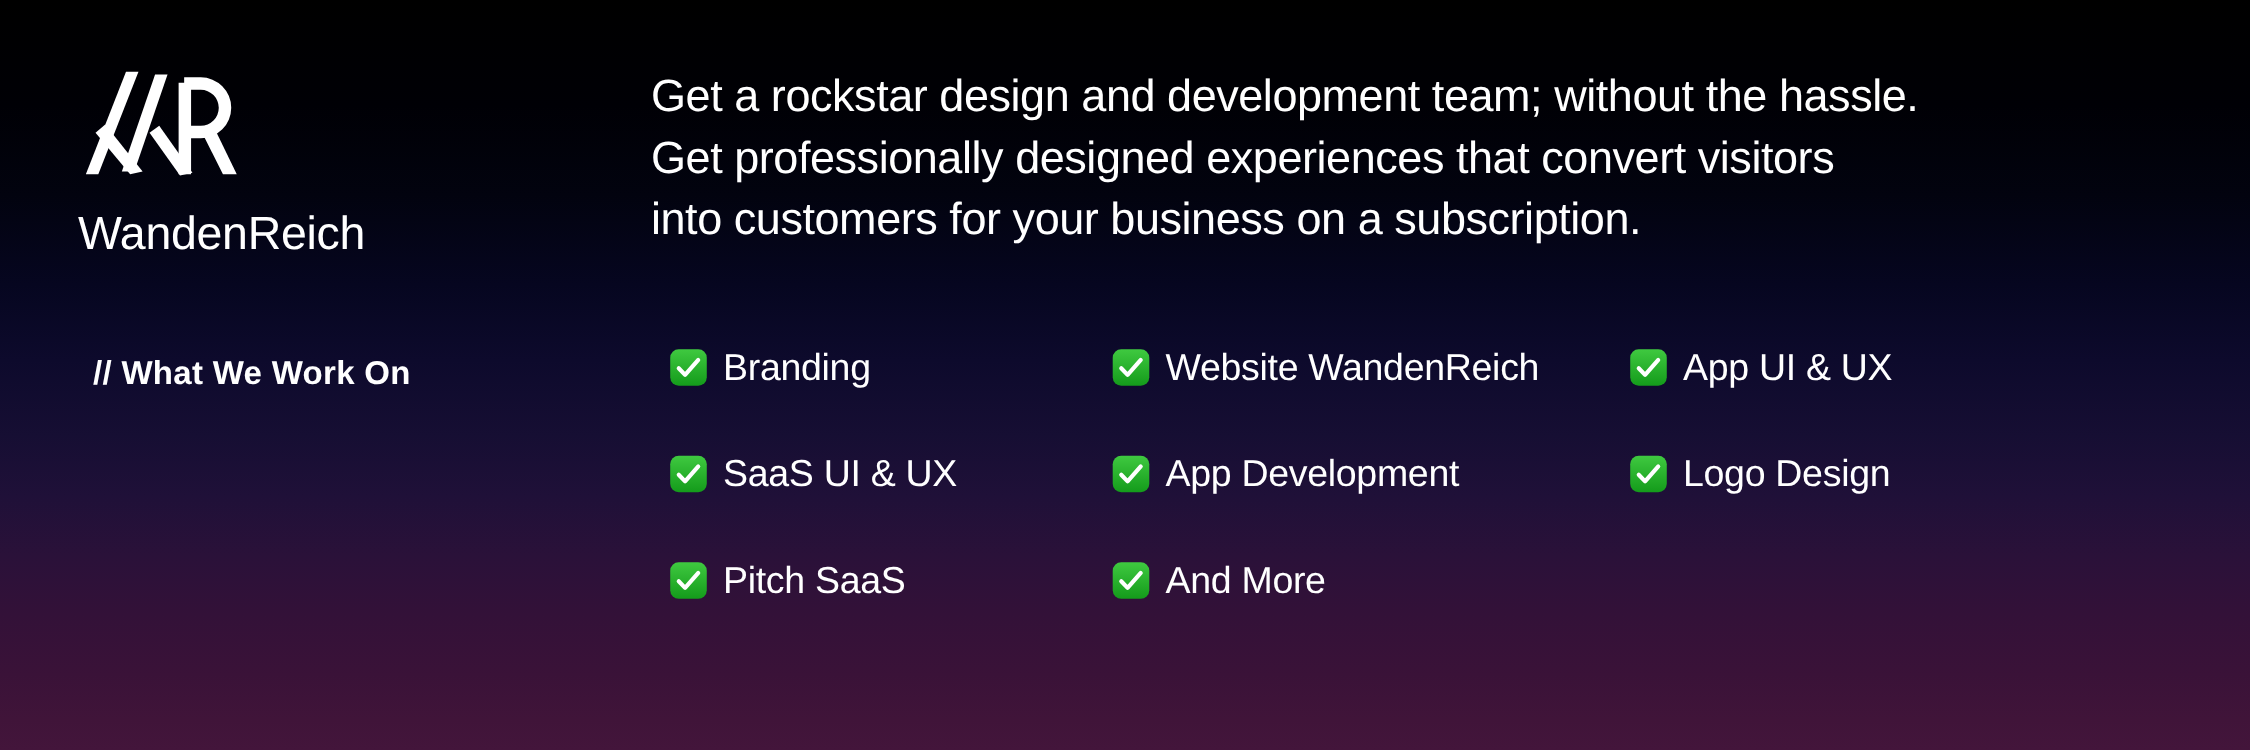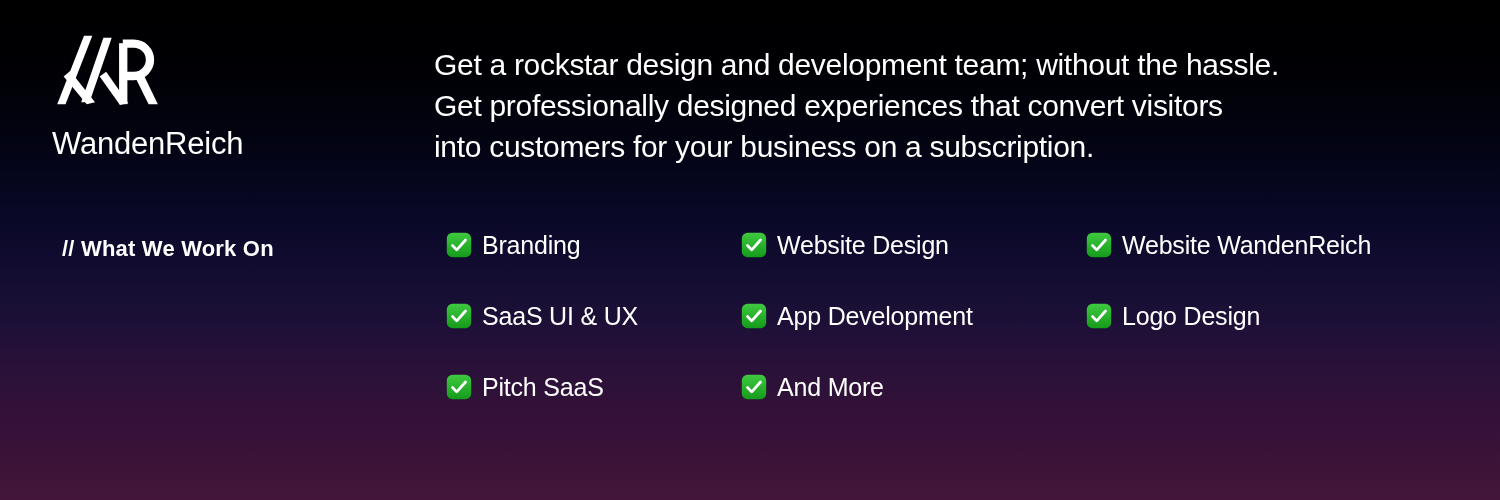--- a/index.html
+++ b/index.html
@@ -34,21 +34,21 @@
       );
     font-family: "Liberation Sans", sans-serif;
     color: #ffffff;
     overflow: hidden;
   }
 
   
   .brand {
     position: absolute;
     left: 52px;
-    top: 34px;
+    top: 46px;
     width: 330px;
   }
 
   .logo-mark {
     width: 112px;
     height: 72px;
     display: block;
   }
 
   .brand-name {
@@ -173,52 +173,52 @@
                 <stop offset="1" stop-color="#149b1b"></stop>
           </linearGradient>
             </defs>
           <rect x="1" y="1" width="30" height="30" rx="7" ry="7" fill="url(#g0)"></rect>
           <path d="M8 16.6 l5.2 5.4 L24 9.8" fill="none" stroke="#ffffff" stroke-width="3.4" stroke-linecap="round" stroke-linejoin="round"></path>
         </svg>
       </span>
       <span class="service-label">Branding</span>
     </div>
 
-    <div class="service-item">
-      <span class="check-wrap">
-        <svg class="check-icon" viewBox="0 0 32 32" xmlns="http://www.w3.org/2000/svg" aria-hidden="true">
-          <defs>
-              <linearGradient id="g1" x1="0" y1="0" x2="0" y2="1">
-            <stop offset="0" stop-color="#3fc940"></stop>
-                <stop offset="1" stop-color="#149b1b"></stop>
-          </linearGradient>
-            </defs>
-          <rect x="1" y="1" width="30" height="30" rx="7" ry="7" fill="url(#g1)"></rect>
-          <path d="M8 16.6 l5.2 5.4 L24 9.8" fill="none" stroke="#ffffff" stroke-width="3.4" stroke-linecap="round" stroke-linejoin="round"></path>
-        </svg>
-      </span>
-      <span class="service-label">Website Design</span>
-    </div>
 
     <div class="service-item">
       <span class="check-wrap">
         <svg class="check-icon" viewBox="0 0 32 32" xmlns="http://www.w3.org/2000/svg" aria-hidden="true">
           <defs>
               <linearGradient id="g2" x1="0" y1="0" x2="0" y2="1">
             <stop offset="0" stop-color="#3fc940"></stop>
                 <stop offset="1" stop-color="#149b1b"></stop>
           </linearGradient>
             </defs>
           <rect x="1" y="1" width="30" height="30" rx="7" ry="7" fill="url(#g2)"></rect>
           <path d="M8 16.6 l5.2 5.4 L24 9.8" fill="none" stroke="#ffffff" stroke-width="3.4" stroke-linecap="round" stroke-linejoin="round"></path>
         </svg>
       </span>
       <span class="service-label">Website WandenReich</span>
     </div>
 
+    <div class="service-item">
+      <span class="check-wrap">
+        <svg class="check-icon" viewBox="0 0 32 32" xmlns="http://www.w3.org/2000/svg" aria-hidden="true">
+          <defs>
+              <linearGradient id="g3" x1="0" y1="0" x2="0" y2="1">
+            <stop offset="0" stop-color="#3fc940"></stop>
+                <stop offset="1" stop-color="#149b1b"></stop>
+          </linearGradient>
+            </defs>
+          <rect x="1" y="1" width="30" height="30" rx="7" ry="7" fill="url(#g3)"></rect>
+          <path d="M8 16.6 l5.2 5.4 L24 9.8" fill="none" stroke="#ffffff" stroke-width="3.4" stroke-linecap="round" stroke-linejoin="round"></path>
+        </svg>
+      </span>
+      <span class="service-label">App UI &amp; UX</span>
+    </div>
 
     <div class="service-item">
       <span class="check-wrap">
         <svg class="check-icon" viewBox="0 0 32 32" xmlns="http://www.w3.org/2000/svg" aria-hidden="true">
           <defs>
               <linearGradient id="g4" x1="0" y1="0" x2="0" y2="1">
             <stop offset="0" stop-color="#3fc940"></stop>
                 <stop offset="1" stop-color="#149b1b"></stop>
           </linearGradient>
             </defs>

